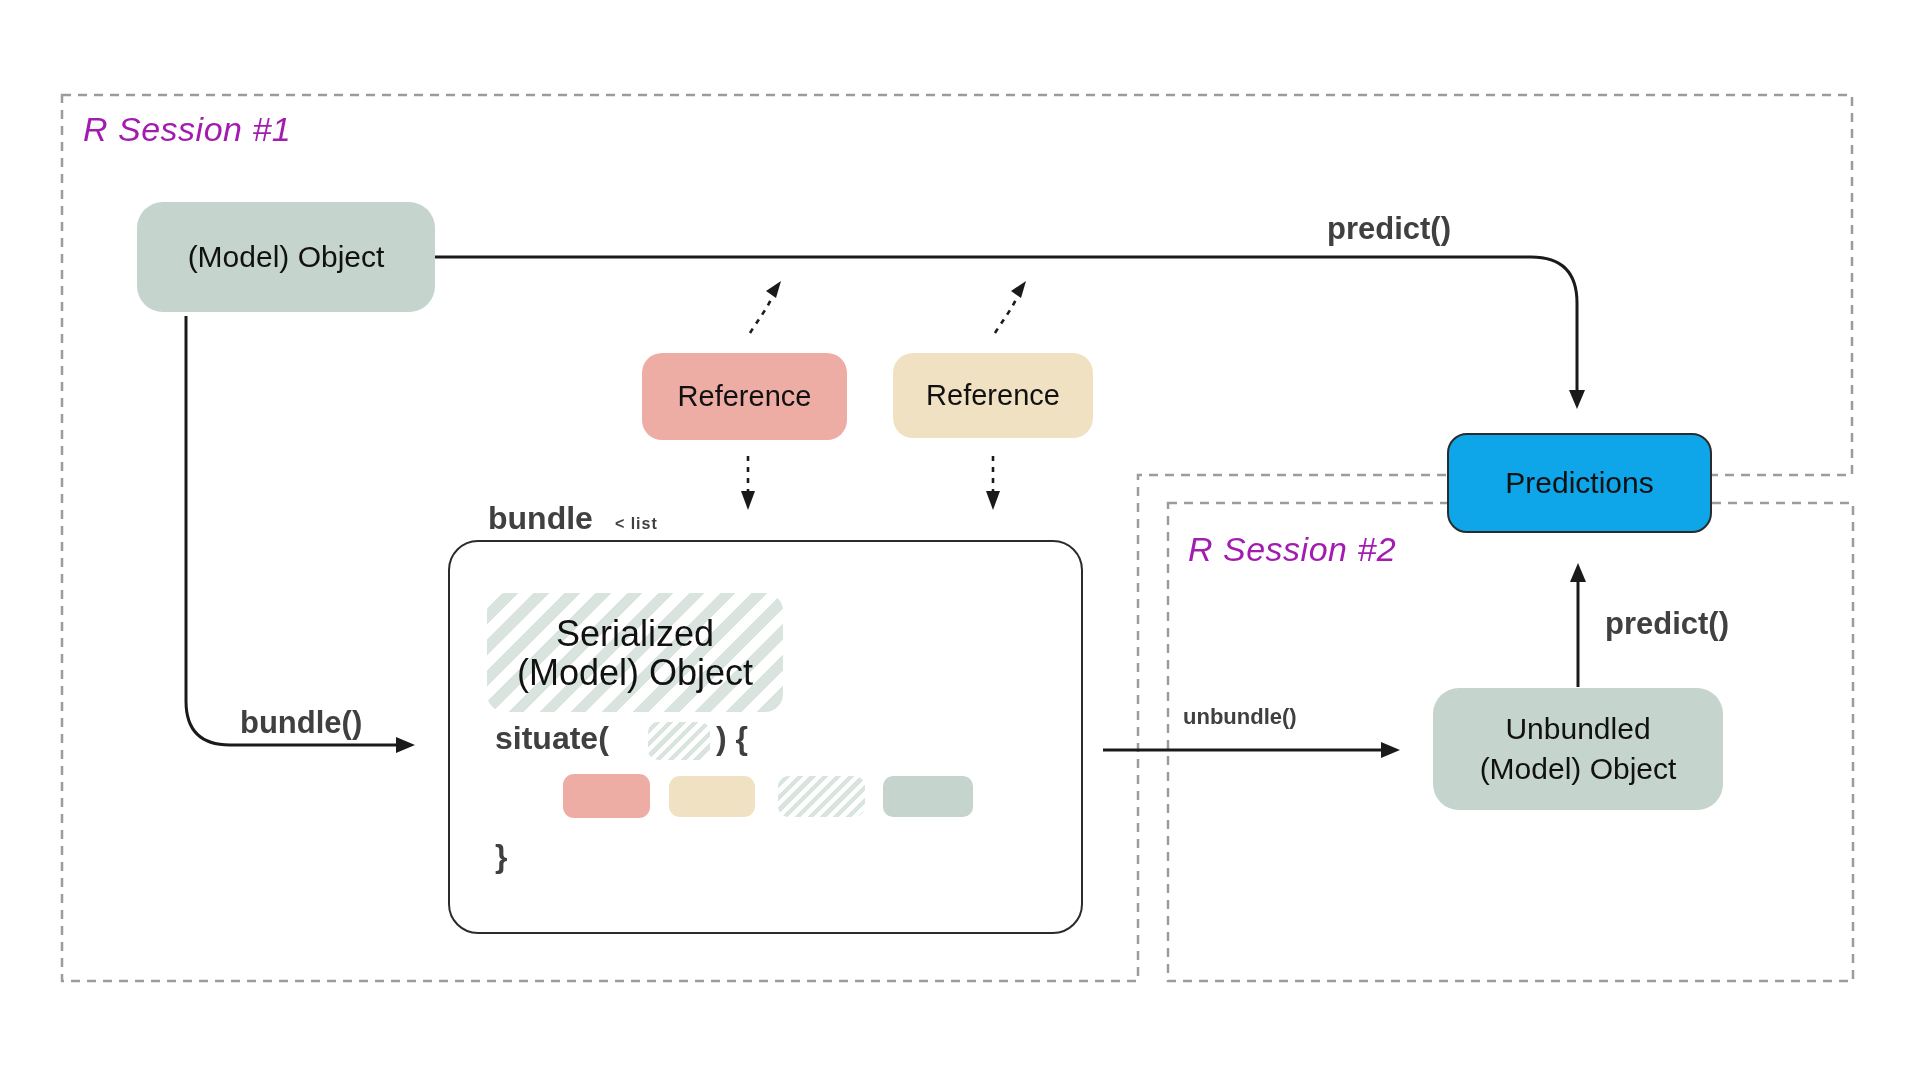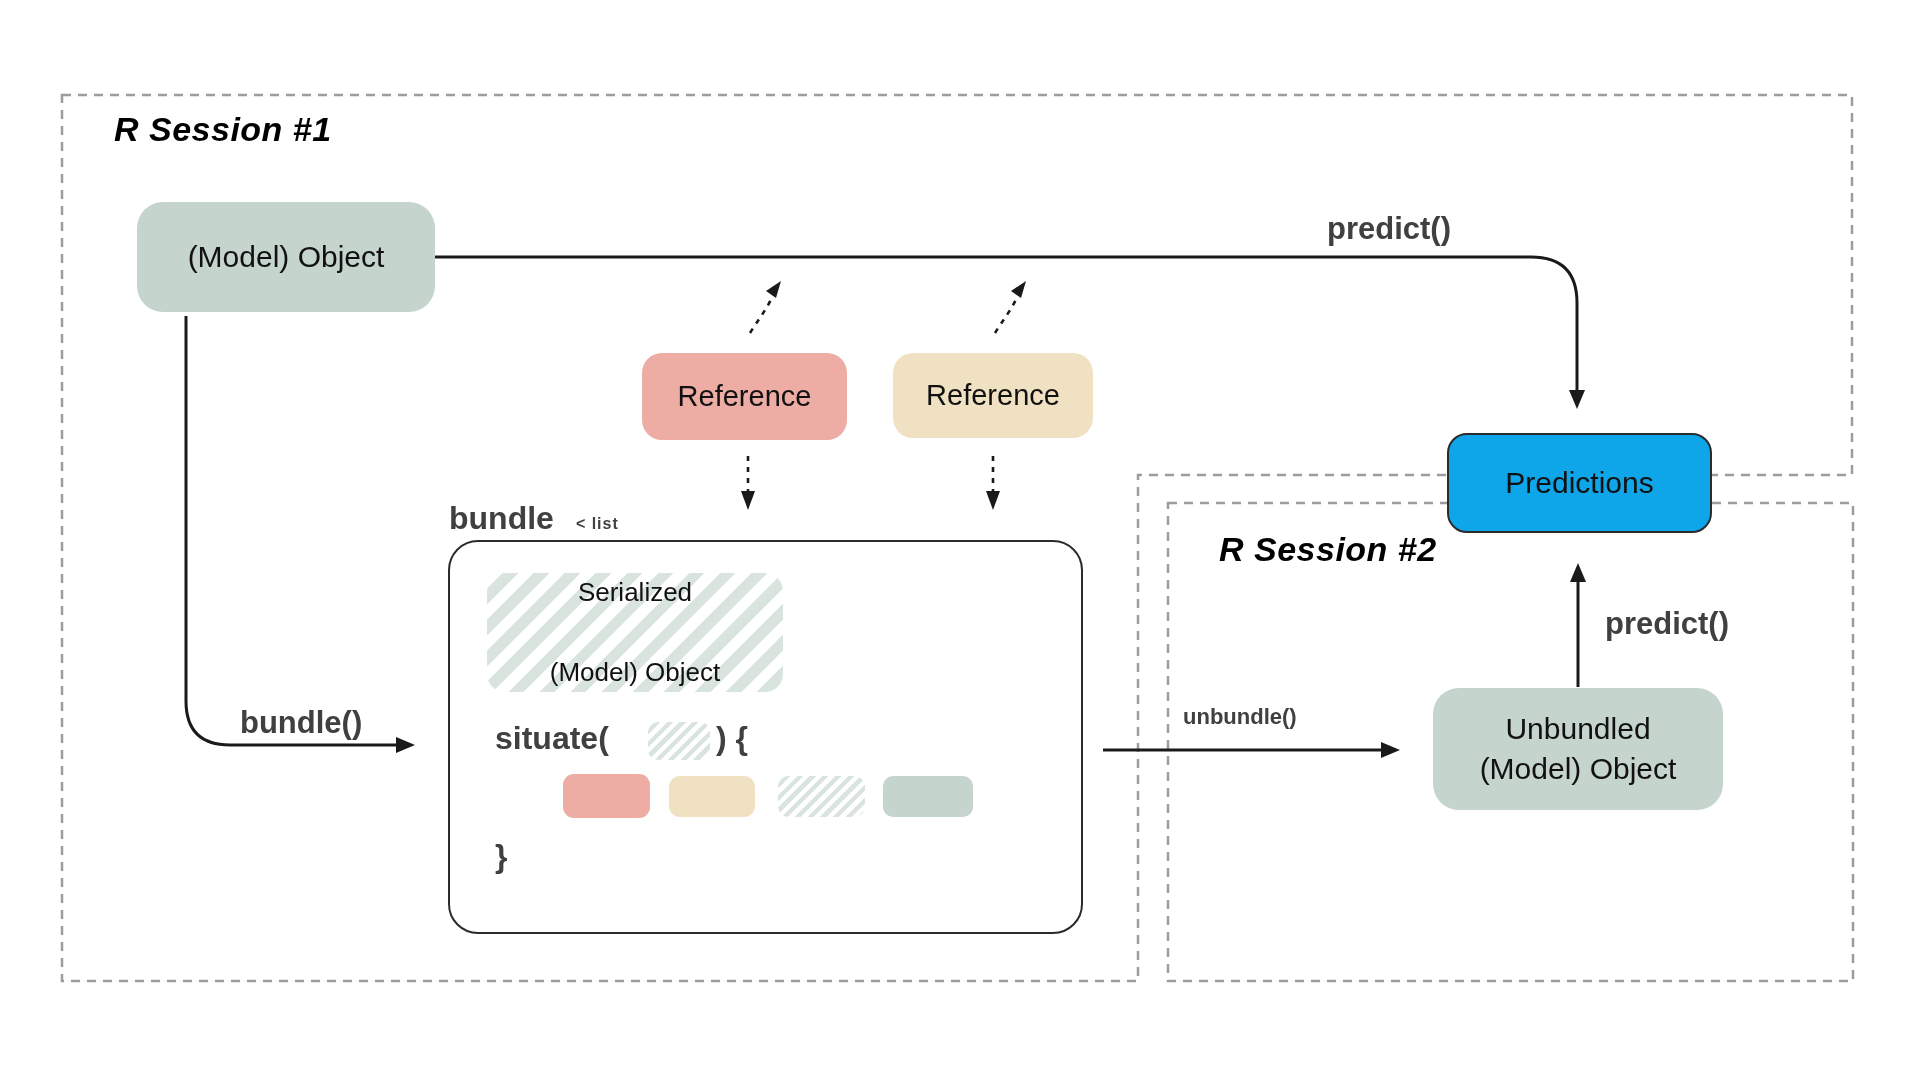--- a/index.html
+++ b/index.html
@@ -16,56 +16,55 @@
     position:relative;width:1920px;height:1080px;background:var(--paper);
     font-family:"Liberation Sans",sans-serif;color:var(--ink);overflow:hidden;
   }
   svg.lines{position:absolute;left:0;top:0;width:1920px;height:1080px;}
   .dashedline{fill:none;stroke:var(--dash);stroke-width:2.5;stroke-dasharray:9 7;}
   .solid{fill:none;stroke:var(--ink);stroke-width:3;}
   .dasharrow{fill:none;stroke:var(--ink);stroke-width:2.6;stroke-dasharray:5 6;}
   .ah{fill:var(--ink);stroke:none;}
 
   .session-label{
-    position:absolute;font-size:34px;font-style:italic;font-weight:700;
-    letter-spacing:0.5px;color:#000000;white-space:nowrap;margin-left:31px;
+    position:absolute;font-size:34px;font-style:italic;font-weight:400;
+    letter-spacing:0.5px;color:#a21caf;white-space:nowrap;
   }
   .node{
     position:absolute;display:flex;flex-direction:column;align-items:center;justify-content:center;
     text-align:center;color:#111;
   }
   .node .ln{display:block;}
   .model-box{left:137px;top:202px;width:298px;height:110px;background:var(--green);border-radius:26px;font-size:30px;}
   .ref{width:205px;height:87px;border-radius:20px;font-size:29px;justify-content:center;}
   .ref-pink{left:642px;top:353px;background:var(--pink);}
   .ref-tan{left:893px;top:353px;width:200px;height:85px;background:var(--tan);}
   .bundle-box{
     position:absolute;left:448px;top:540px;width:635px;height:394px;
     background:#fff;border:2px solid #2b2b2b;border-radius:30px;box-sizing:border-box;
   }
   .serialized{
-    left:487px;top:573px;width:296px;height:119px;border-radius:18px;font-size:26px;line-height:39px;
+    left:487px;top:593px;width:296px;height:119px;border-radius:18px;font-size:36px;line-height:39px;
     background:repeating-linear-gradient(135deg,#ffffff 0 11px,var(--stripe) 11px 22px);
-    justify-content:space-between;
   }
   .predictions-box{
     left:1447px;top:433px;width:265px;height:100px;background:#0ea5e9;border:2px solid #2b2b2b;
     border-radius:20px;font-size:30px;box-sizing:border-box;
   }
   .unbundled-box{left:1433px;top:688px;width:290px;height:122px;background:var(--green);border-radius:26px;font-size:30px;line-height:40px;}
 
   .mono{
     position:absolute;font-family:Liberation Sans, sans-serif;
     font-weight:700;color:#404040;white-space:nowrap;
   }
   .predict-top{left:1327px;top:211px;font-size:31px;}
   .predict-right{left:1605px;top:606px;font-size:31px;}
   .bundle-fn{left:240px;top:705px;font-size:31px;}
   .unbundle-fn{left:1183px;top:668px;font-size:22px;margin-top:36px;}
-  .bundle-varrow{position:absolute;left:449px;top:500px;display:flex;align-items:baseline;gap:22px;text-align:right;}
+  .bundle-varrow{position:absolute;left:488px;top:500px;display:flex;align-items:baseline;gap:22px;text-align:right;}
   .bundle-var{position:static;font-size:32px;}
   .bundle-type{position:static;font-size:16px;letter-spacing:1px;}
   .situate-open{left:495px;top:720px;font-size:32px;}
   .situate-close{left:716px;top:720px;font-size:32px;}
   .brace-close{left:495px;top:838px;font-size:32px;}
 
   .chip{position:absolute;border-radius:11px;}
   .chip-inline{left:648px;top:722px;width:62px;height:38px;border-radius:10px;}
   .striped-sm{background:repeating-linear-gradient(135deg,#ffffff 0 4.5px,var(--stripe) 4.5px 9px);}
   .chip-pink{left:563px;top:774px;width:87px;height:44px;background:var(--pink);}

